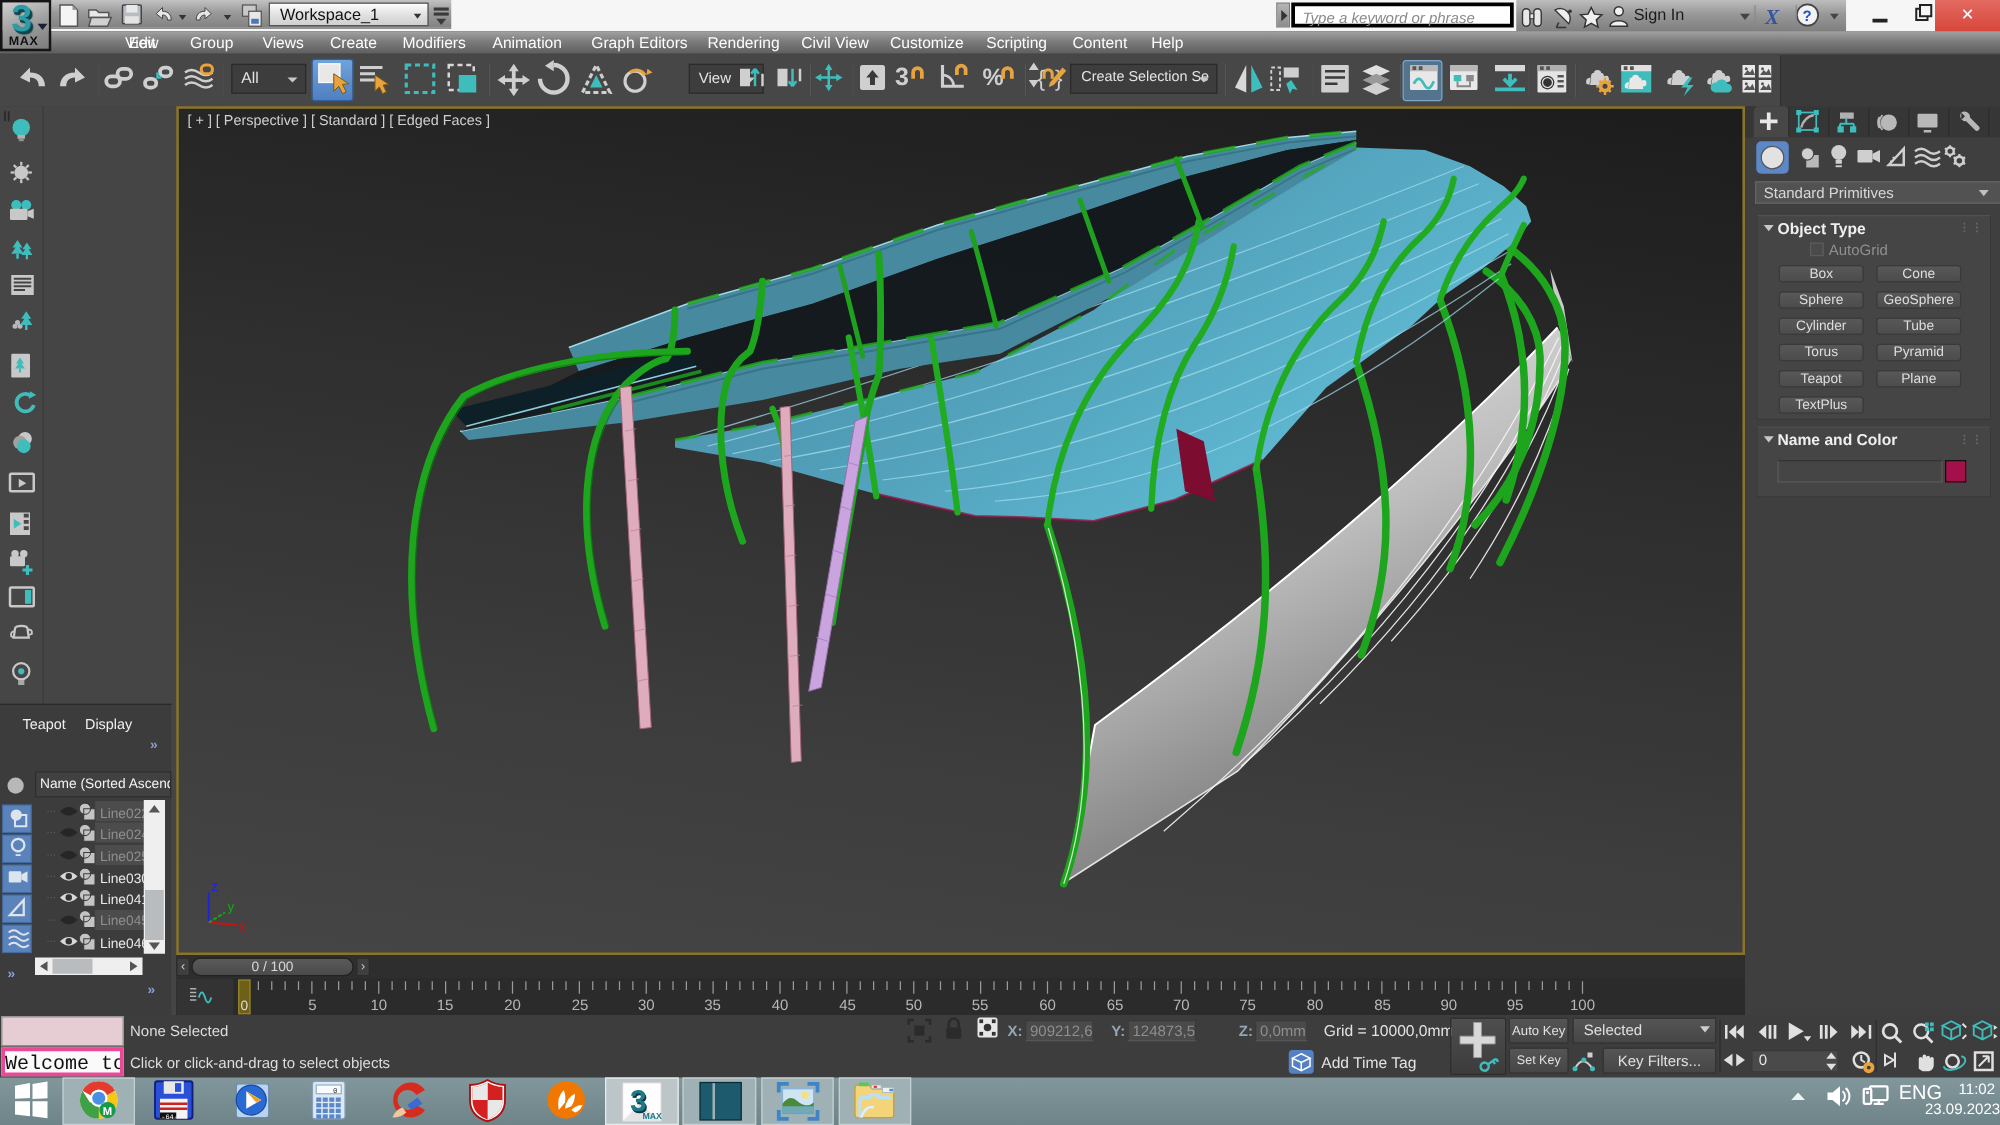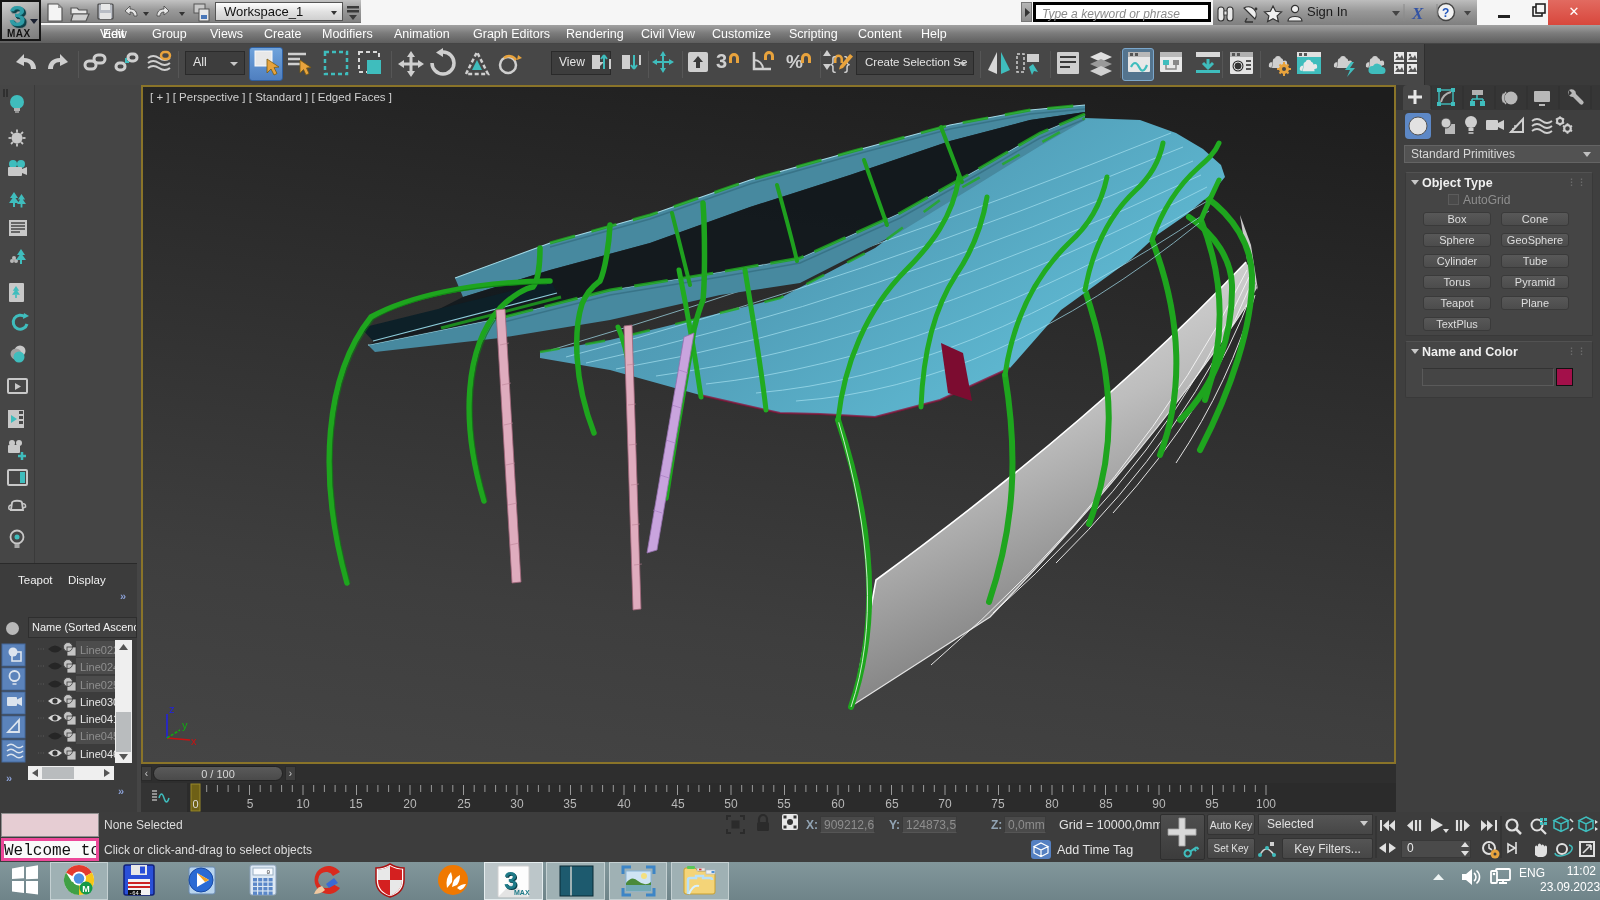--- a/index.html
+++ b/index.html
@@ -174,21 +174,21 @@
 <div class="abs" style="left:1360px; top:821px; width:0; height:0; border-left:4px solid transparent; border-right:4px solid transparent; border-top:5px solid #ccc;"></div>
 <div class="abs" style="left:1282px; top:838px; width:91px; height:21px; background:linear-gradient(#555,#464646); border:1px solid #333; border-radius:2px; color:#e0e0e0; font-size:12px; text-align:center; line-height:20px;">Key Filters...</div>
 <div class="abs" style="left:1401px; top:840px; width:70px; height:18px; background:#4a4a4a; border:1px solid #383838; color:#e8e8e8; font-size:12px; padding:0 0 0 5px;">0</div>
 
 <div class="abs" id="taskbar"></div>
 <div class="tile" style="left:50px; width:58px;"></div>
 <div class="tile" style="left:484px; width:59px; background:#bcc6c9; border-color:#e4ecee;"></div>
 <div class="tile" style="left:546px; width:59px;"></div>
 <div class="tile" style="left:609px; width:58px;"></div>
 <div class="tile" style="left:671px; width:58px;"></div>
-<div class="abs" style="left:1519px; top:866px; font-size:12px; color:#fff;">ENG</div>
+<div class="abs" style="left:1519px; top:866px; font-size:16px; color:#fff;">ENG</div>
 <div class="abs" style="left:1540px; top:864px; width:56px; font-size:12px; color:#fff; text-align:right;">11:02</div>
 <div class="abs" style="left:1540px; top:880px; width:56px; font-size:12px; color:#fff; text-align:right;">23.09.2023</div>
 <svg class="abs" style="left:141px; top:85px;" width="1255" height="679" viewBox="0 0 1255 679">
 <defs>
 <linearGradient id="deck" x1="0.1" y1="0" x2="0.95" y2="0.5">
  <stop offset="0" stop-color="#4b8ea7"></stop>
           <stop offset="0.5" stop-color="#519eb8"></stop>
           <stop offset="1" stop-color="#5fb9d2"></stop>
 </linearGradient>
 <linearGradient id="band" x1="0" y1="0" x2="0.42" y2="1">

